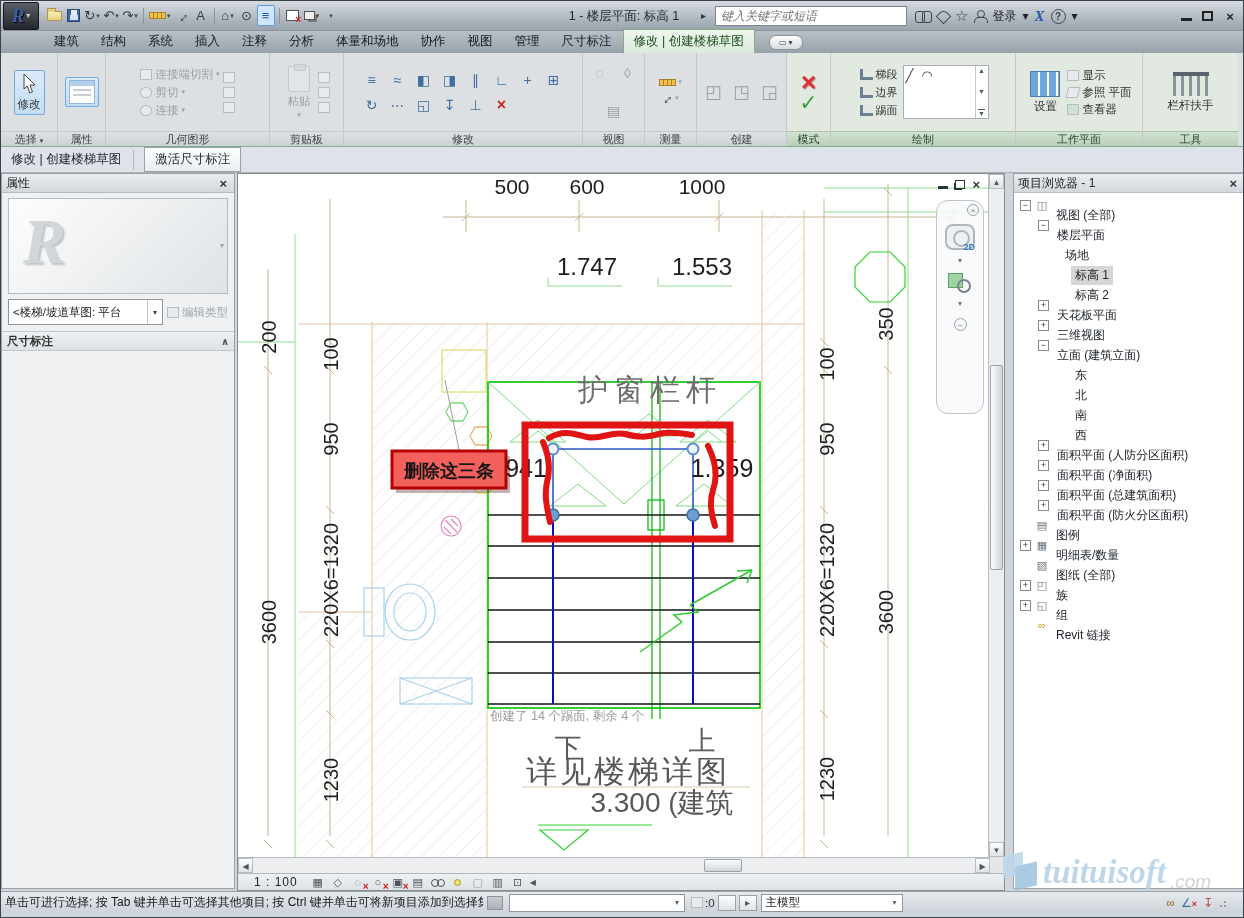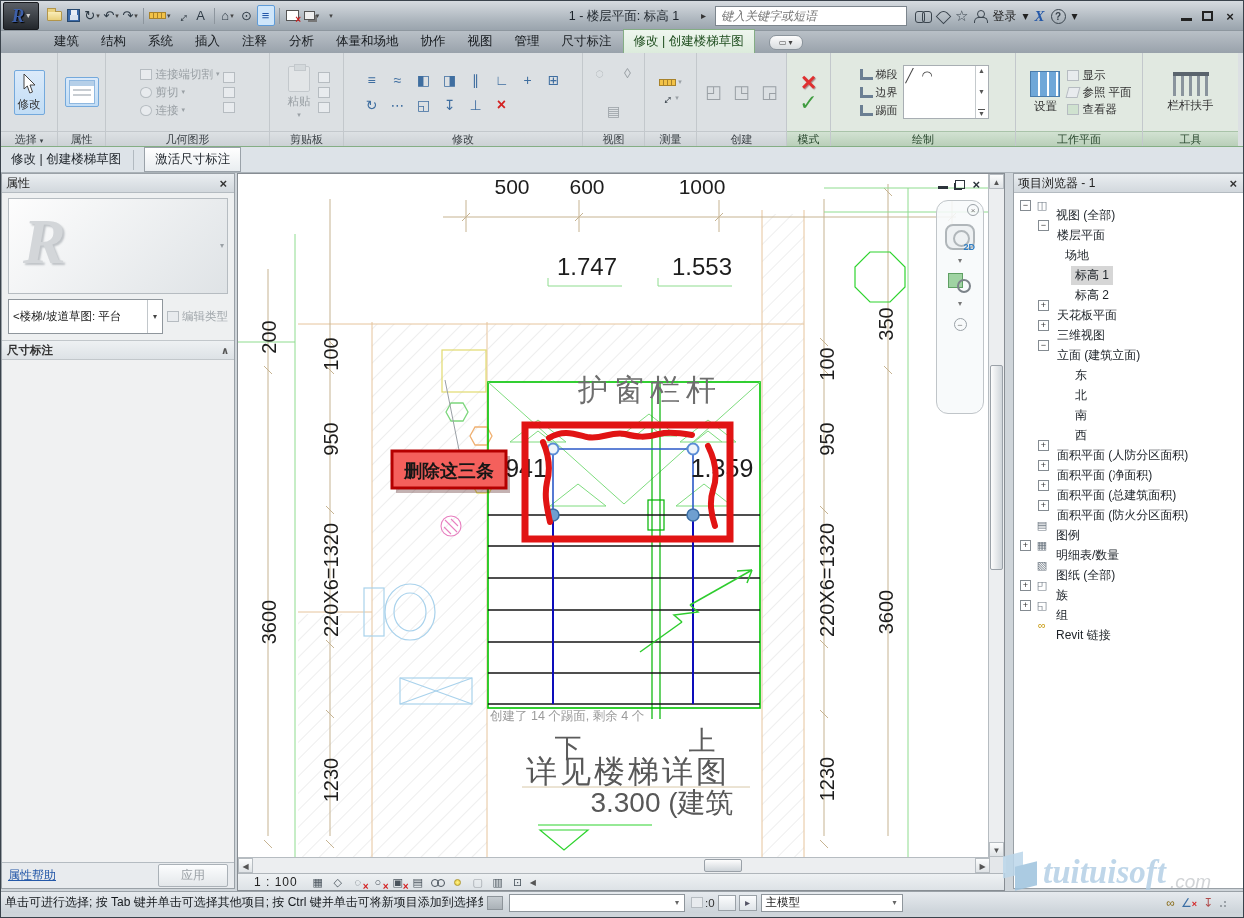--- a/index.html
+++ b/index.html
@@ -118,21 +118,21 @@
 
 .props { position:absolute; left:0; top:172px; width:234px; height:716px; background:#eef0f1; border:1px solid #9aa1a7; display:flex; flex-direction:column; }
 .phead { height:19px; background:linear-gradient(#eaeef1,#d2d8dd); border-bottom:1px solid #b4bbc1;
   display:flex; align-items:center; padding:0 4px; font-size:12px; color:#222; }
 .phead .x { margin-left:auto; font-weight:bold; color:#333; font-size:13px; padding:0 3px; }
 .preview { margin:5px 6px 3px; height:96px; background:linear-gradient(135deg,#fdfdfd,#dfe3e6); border:1px solid #b6bcc1; position:relative; }
 .preview .ghost { position:absolute; left:14px; top:6px; font-size:64px; font-weight:bold; font-style:italic;
   color:#d3d6d9; text-shadow:2px 2px 2px #bfc3c7; font-family:"Liberation Serif","DejaVu Serif",serif; }
 .preview .pv-c { position:absolute; right:3px; top:42px; font-size:8px; color:#9aa0a5; }
 .typerow { display:flex; align-items:center; margin:2px 6px 6px; gap:4px; }
-.typesel { flex:1; height:35px; background:#fff; border:1px solid #8f969c; display:flex; align-items:center; font-size:11.5px; padding-left:4px; color:#222; }
+.typesel { flex:1; height:26px; background:#fff; border:1px solid #8f969c; display:flex; align-items:center; font-size:11.5px; padding-left:4px; color:#222; }
 .typesel .dd { margin-left:auto; width:15px; height:100%; border-left:1px solid #c2c7cb; display:flex; align-items:center; justify-content:center; font-size:8px; color:#444; }
 .edittype { display:flex; align-items:center; gap:3px; font-size:11.5px; color:#a0a6ab; }
 .secthead { height:20px; background:linear-gradient(#eef1f3,#dde2e6); border-top:1px solid #c2c7cb; border-bottom:1px solid #c2c7cb;
   display:flex; align-items:center; padding:0 5px; font-weight:bold; font-size:11.5px; color:#333; }
 .secthead .chev { margin-left:auto; font-size:10px; color:#555; }
 .paramrow { display:flex; height:20px; border-bottom:1px dotted #c4c8cc; background:#f7f8f9; }
 .paramrow .pl { width:104px; padding:3px 0 0 6px; color:#a4aaaf; border-right:1px dotted #c4c8cc; font-size:11.5px; }
 .paramrow .pv2 { flex:1; background:#fff; }
 .pfill { flex:1; background:#f0f1f2; }
 .pfoot { height:26px; border-top:1px solid #b4bbc1; display:flex; align-items:center; padding:0 6px; background:#e8ebee; }
@@ -536,24 +536,20 @@
       <div class="edittype">
         <span class="gbox"></span>
         <span>编辑类型</span>
       </div>
     </div>
     <div class="secthead">
       <span>尺寸标注</span>
       <span class="chev">∧</span>
     </div>
     <div class="pfill"></div>
-    <div class="pfoot">
-      <span class="phelp">属性帮助</span>
-      <span class="papply">应用</span>
-    </div>
   </div>
 
   <div class="canvas">
     <svg class="draw" width="752" height="683" viewBox="0 0 752 683">
       <defs>
         <pattern id="hatch" width="12" height="12" patternUnits="userSpaceOnUse" patternTransform="rotate(45)">
           <line x1="0" y1="0" x2="0" y2="12" stroke="#dedede" stroke-width="1"></line>
         </pattern>
       </defs>
       <rect x="134" y="150" width="115" height="533" fill="url(#hatch)"></rect>

